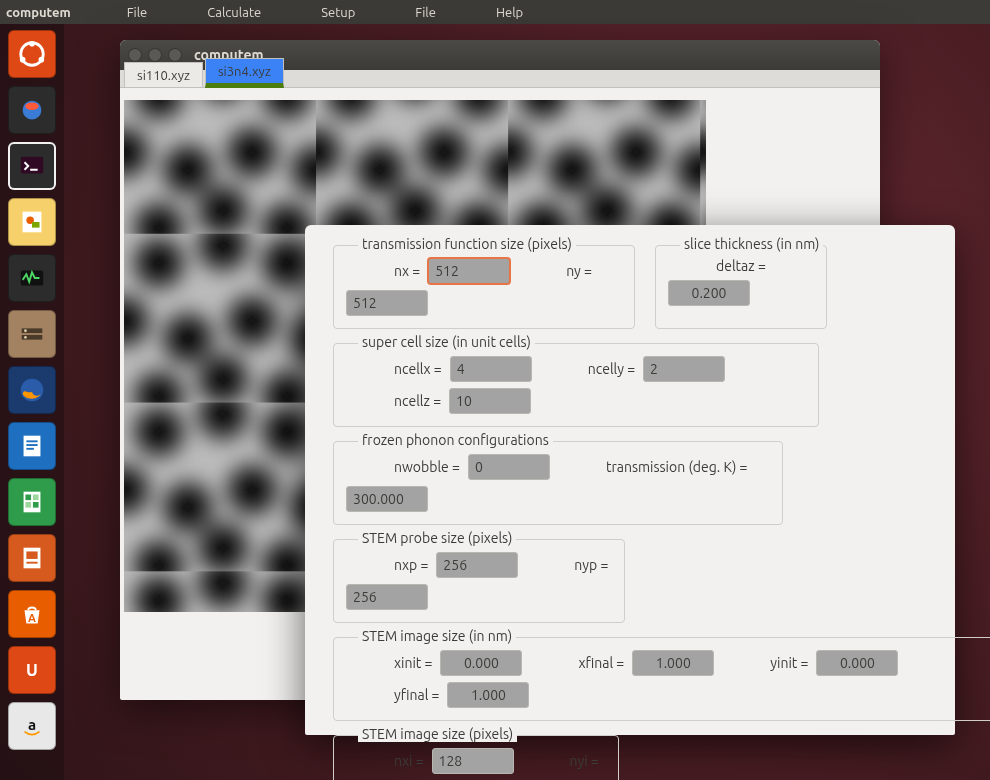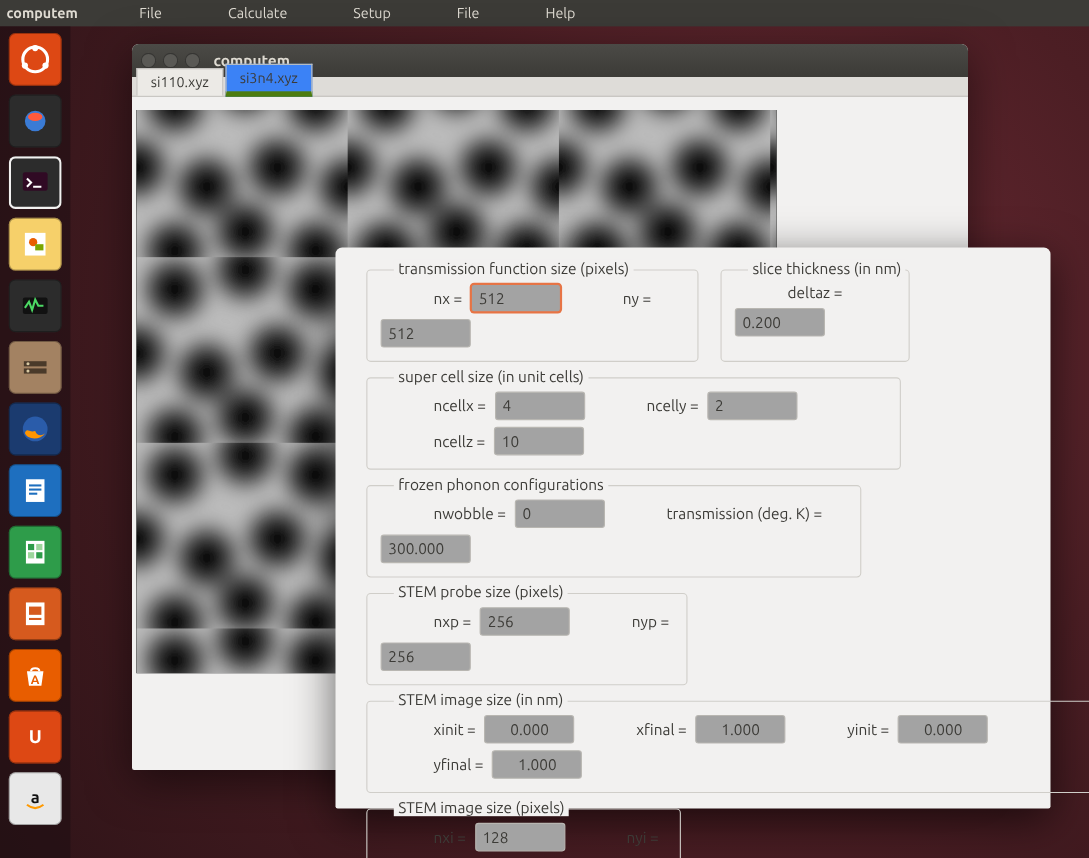--- a/index.html
+++ b/index.html
@@ -256,21 +256,21 @@
           <label>nx =</label>
           <input type="text" class="focused" value="512" style="">
           <label>ny =</label>
           <input type="text" value="512" style="">
         </div>
       </div>
       <div class="group" style="width:172px">
         <span class="legend">slice thickness (in nm)</span>
         <div class="field-row">
           <label>deltaz =</label>
-          <input type="text" style="text-align: left;" value="0.200">
+          <input type="text" style="text-align: center;" value="0.200">
         </div>
       </div>
     </div>
 
     <div class="group" style="width:486px">
       <span class="legend">super cell size (in unit cells)</span>
       <div class="field-row">
         <label>ncellx =</label>
         <input type="text" value="4" style="">
         <label>ncelly =</label>

